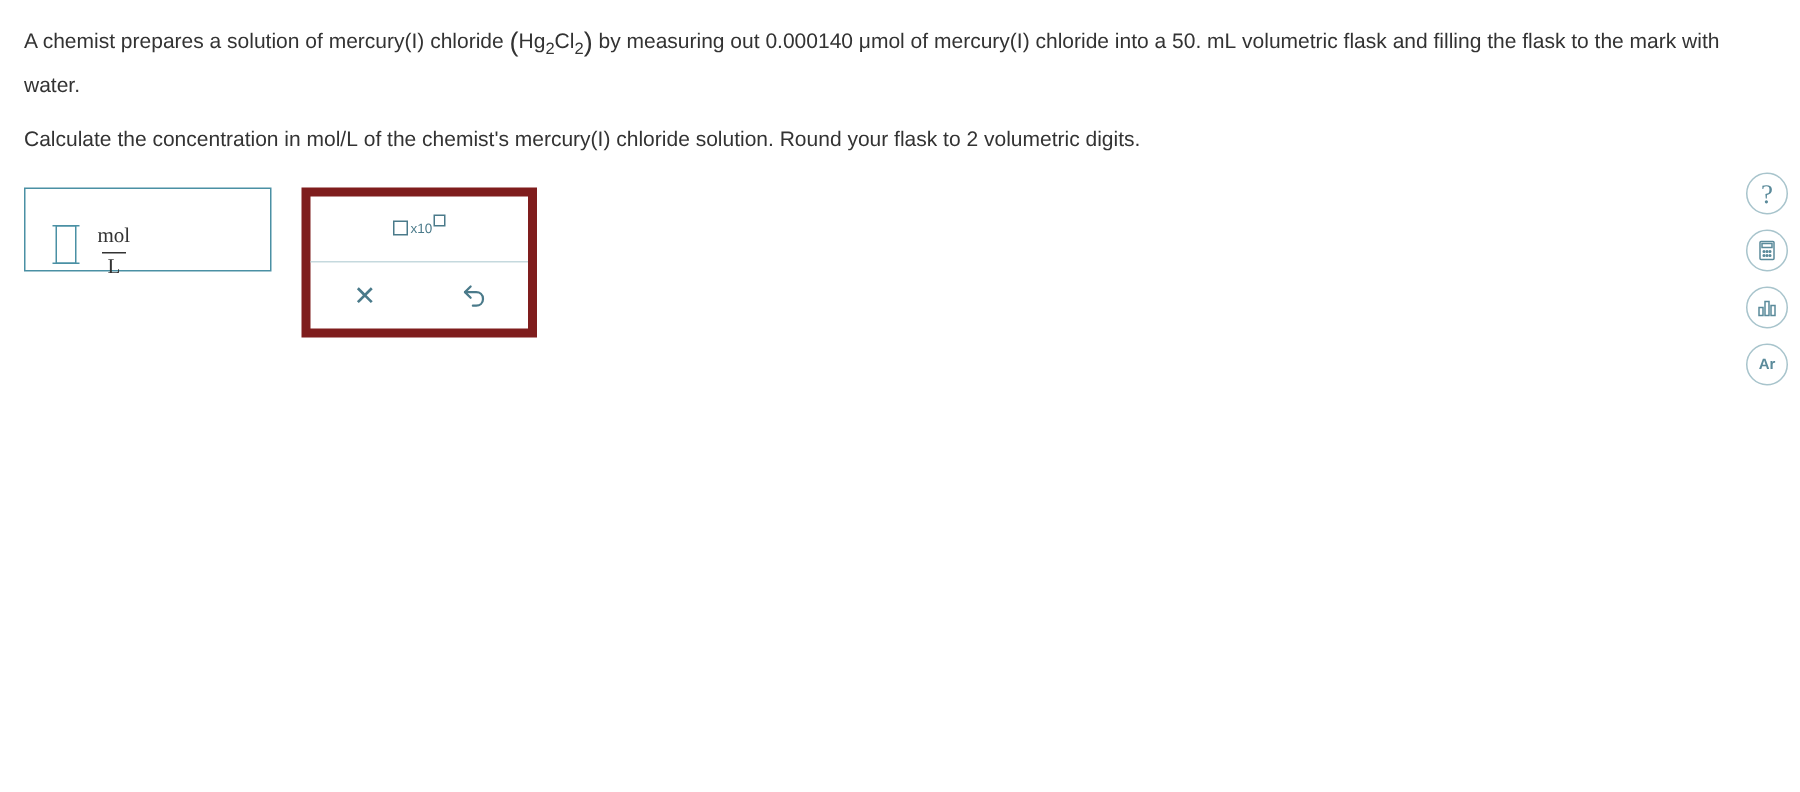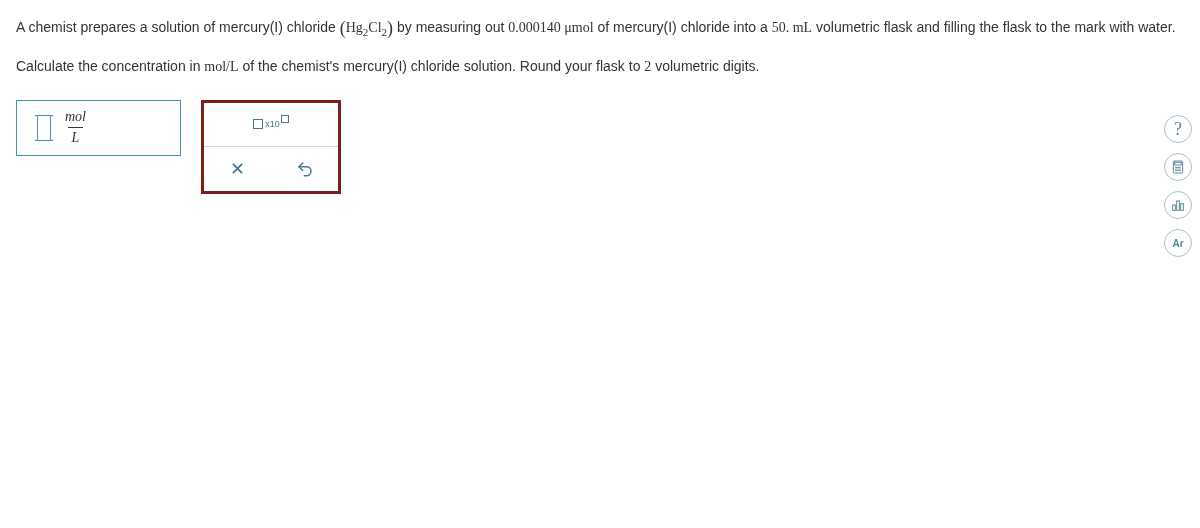--- a/index.html
+++ b/index.html
@@ -15,45 +15,44 @@
       width: 1200px;
       height: 528px;
       position: relative;
       padding: 12px 16px;
     }
     .problem-text {
       line-height: 1.8;
       margin-bottom: 12px;
     }
     .problem-text .formula {
-      font-family: Liberation Serif, serif;
+      font-family: Liberation Sans, sans-serif;
     }
     .problem-text .paren {
       font-size: 18px;
       vertical-align: -2px;
     }
     .problem-text .sub {
       font-size: 11px;
       vertical-align: sub;
     }
     .answer-area {
       margin-top: 20px;
       display: flex;
       align-items: flex-start;
       gap: 20px;
     }
     .answer-box {
       border: 1px solid #4a90a4;
-      padding: 14px 20px;
-      display: flex;
-      align-items: center;
+      padding: 24px 20px;
+      display: flex;
+      align-items: flex-start;
       gap: 10px;
       min-width: 165px;
       height: 56px;
-      font-style: italic;
     }
     .input-slot {
       width: 14px;
       height: 26px;
       border: 1px solid #4a90a4;
       display: inline-block;
       position: relative;
     }
     .input-slot::before,
     .input-slot::after {
@@ -74,22 +73,22 @@
       font-size: 14px;
     }
     .fraction .num {
       padding: 0 4px 2px;
     }
     .fraction .den {
       border-top: 1px solid #333;
       padding: 2px 4px 0;
     }
     .tool-panel {
-      border: 3px solid #7f1d1d;
-      width: 140px;
+      border: 6px solid #7f1d1d;
+      width: 157px;
     }
     .tool-row {
       display: flex;
       height: 44px;
     }
     .tool-row:first-child {
       border-bottom: 1px solid #c5d9de;
     }
     .tool-cell {
       flex: 1;

